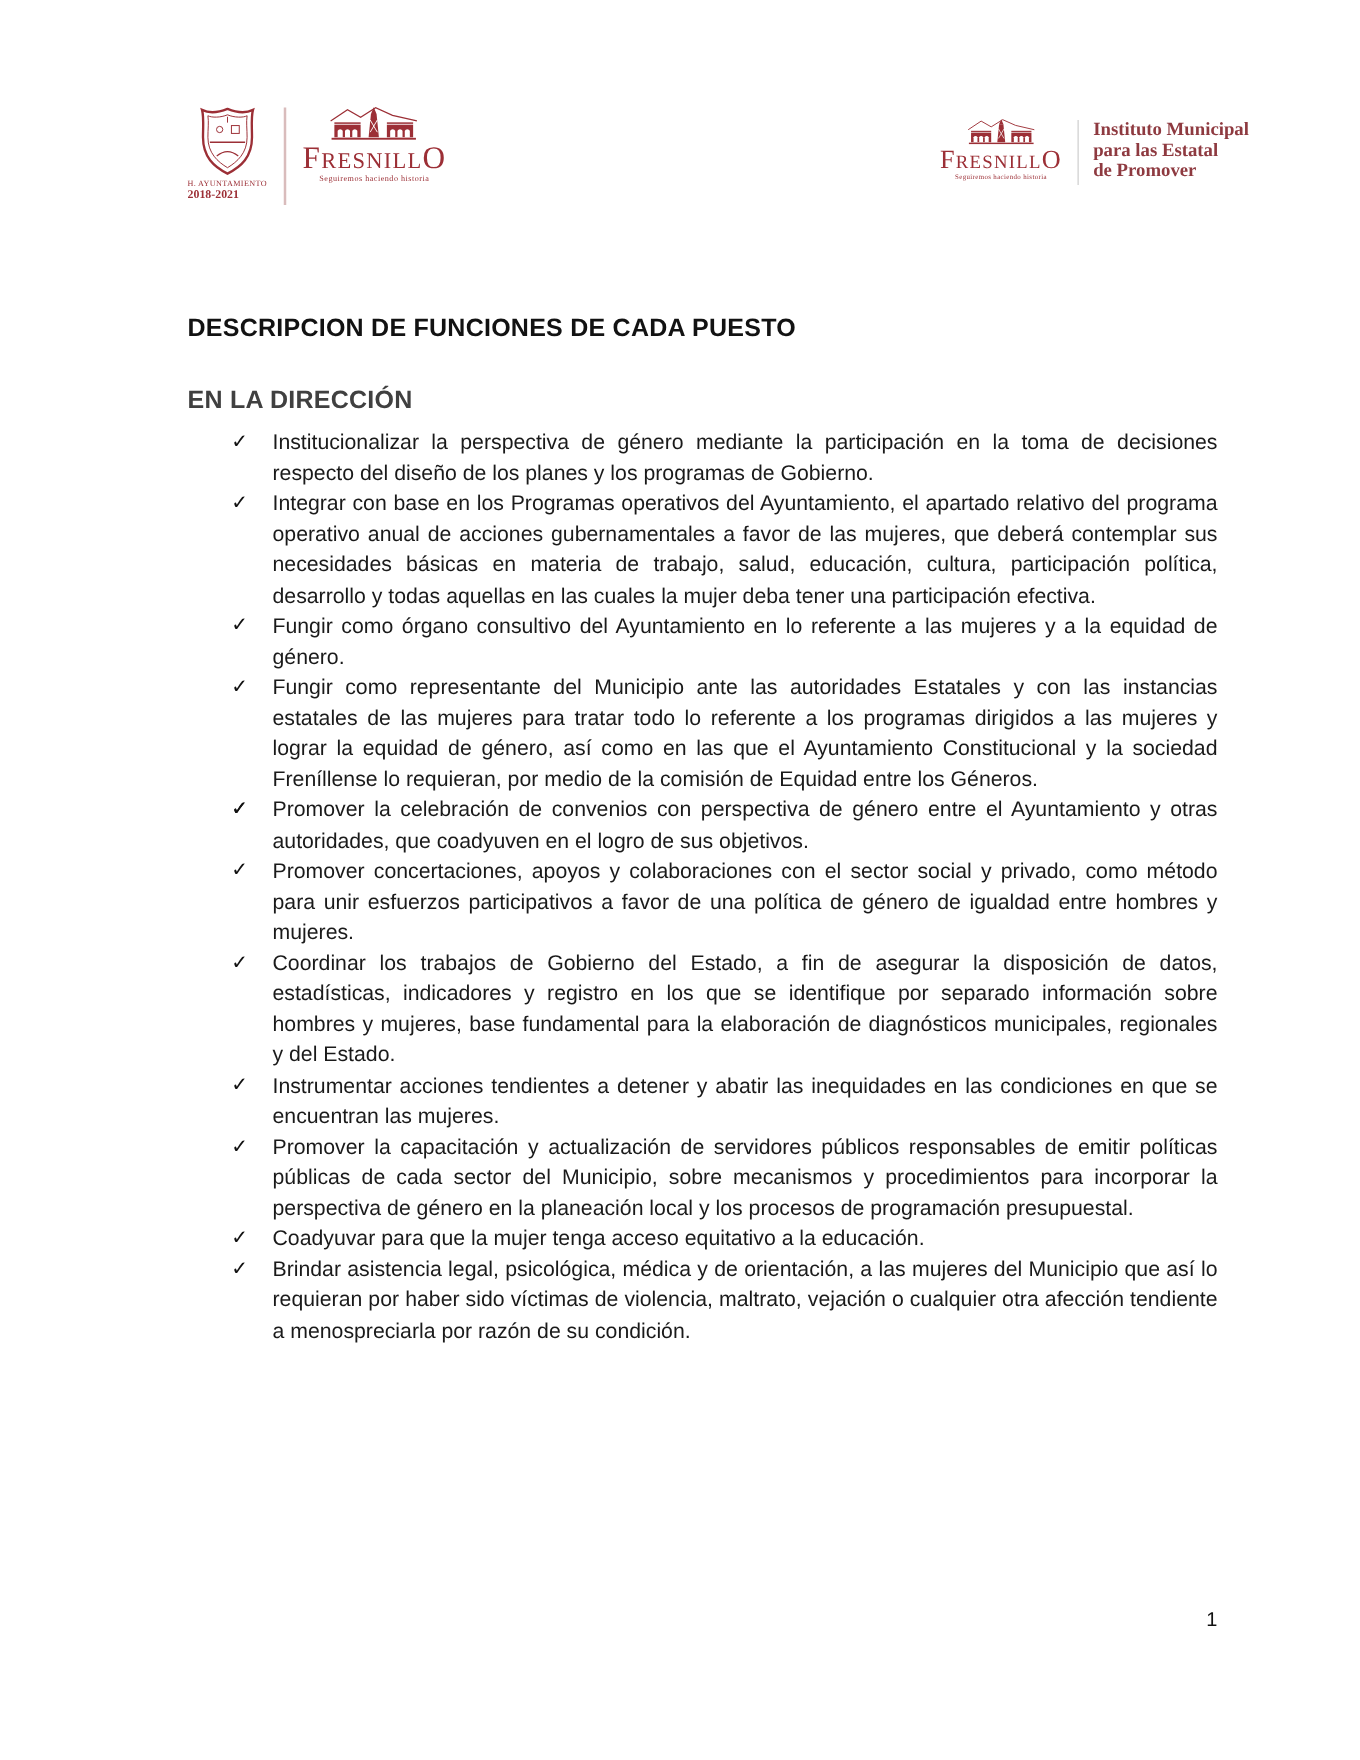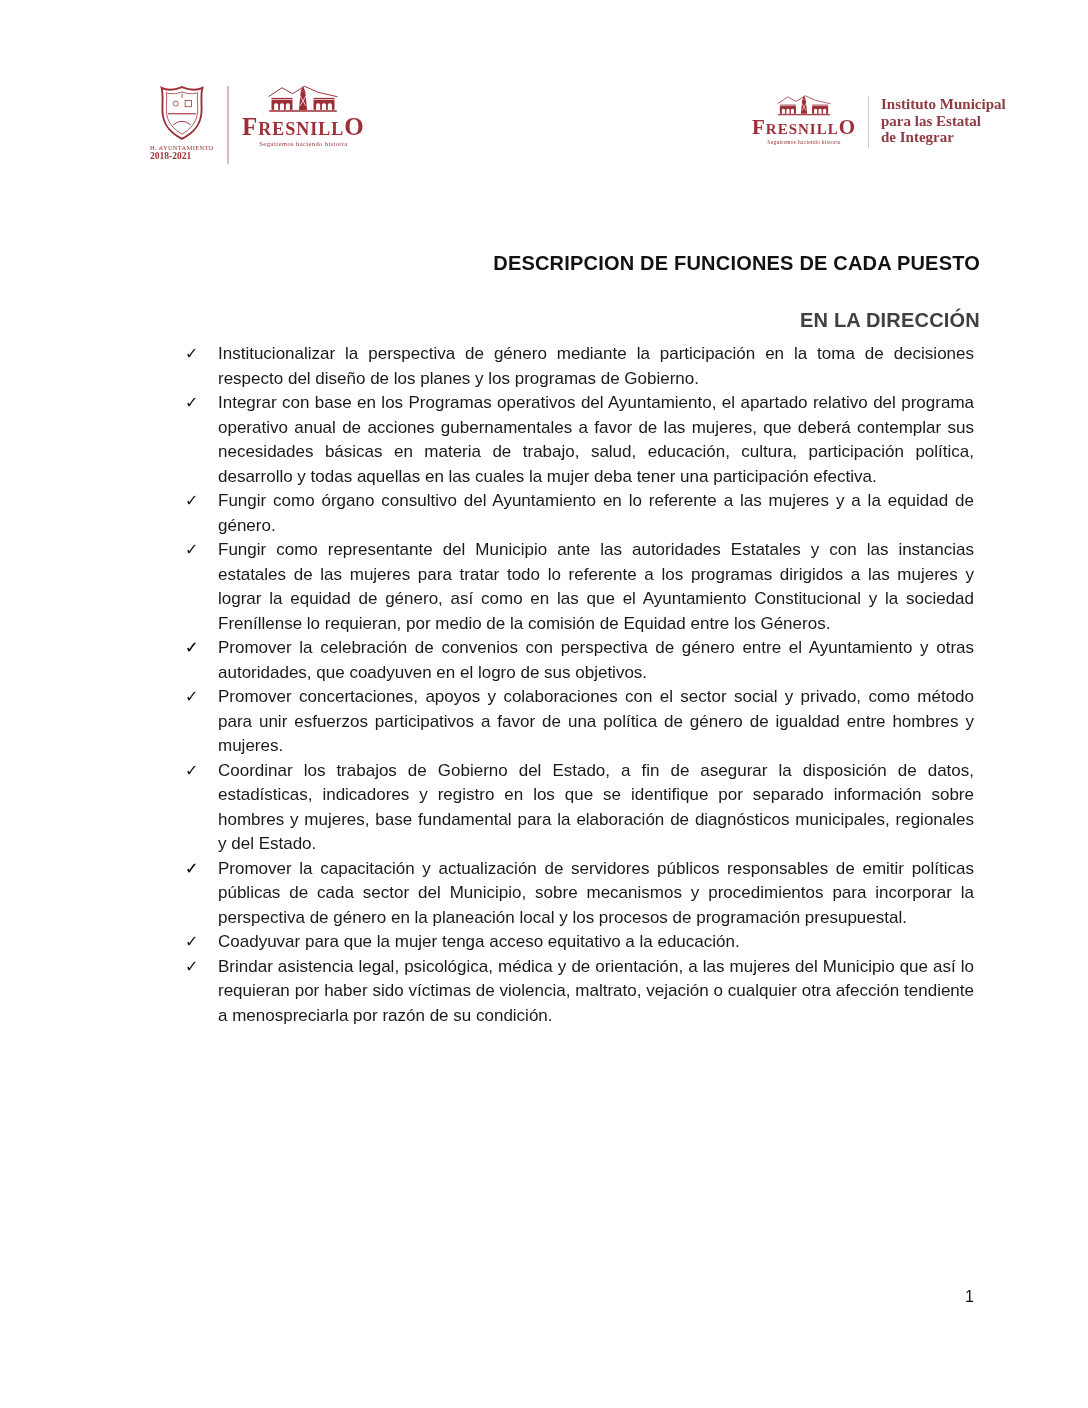--- a/index.html
+++ b/index.html
@@ -23,21 +23,21 @@
   
   .logo-left{position:absolute;left:150px;top:84px;display:flex;align-items:flex-start;}
   .shield-block{width:64px;}
   .shield-caption{font-family:"Liberation Serif","DejaVu Serif",serif;color:var(--brand);line-height:1.05;}
   .shield-caption .l1{font-size:6.5px;letter-spacing:.3px;}
   .shield-caption .l2{font-size:9.5px;font-weight:700;}
   .vdivider{width:2px;height:78px;background:var(--divider);margin:2px 13px 0 13px;}
   .fresnillo-lockup{display:flex;flex-direction:column;align-items:center;color:var(--brand);}
   .fresnillo-lockup .wordmark{
     font-family:"Liberation Serif","DejaVu Serif",serif;
-    font-weight:700;color:var(--brand);line-height:1;letter-spacing:1px;white-space:nowrap;
+    font-weight:400;color:var(--brand);line-height:1;letter-spacing:1px;white-space:nowrap;
   }
   .lockup-lg .wordmark{font-size:25px;}
   .lockup-lg .wordmark .mid{font-size:18px;}
   .lockup-sm .wordmark{font-size:21px;}
   .lockup-sm .wordmark .mid{font-size:15px;}
   .tagline{
     font-family:"Liberation Serif","DejaVu Serif",serif;
     color:var(--brand);white-space:nowrap;
   }
   .lockup-lg .tagline{font-size:6.5px;margin-top:1px;letter-spacing:.4px;}
@@ -47,21 +47,21 @@
   .fresnillo-icon{color:var(--brand);display:block;}
   .shield-icon{color:var(--brand);display:block;margin:0 auto 3px auto;}
   .logo-right{position:absolute;left:752px;top:94px;display:flex;align-items:flex-start;}
   .vdivider2{width:1px;height:52px;background:var(--divider2);margin:2px 12px 0 12px;}
   .institute-name{
     font-family:Liberation Serif, serif;
     font-weight:700;font-size:15px;line-height:16.5px;
     color:var(--institute_text);padding-top:2px;white-space:nowrap;
   }
   
-  .doc-heading{position:absolute;left:150px;top:252px;width:830px;text-align:right;}
+  .doc-heading{position:absolute;left:150px;top:252px;width:830px;text-align:left;}
   .doc-title{font-size:20px;font-weight:700;color:#121212;letter-spacing:.2px;}
   .doc-subtitle{font-size:20px;font-weight:700;color:#404040;margin-top:34px;letter-spacing:.2px;}
   .func-list{
     position:absolute;left:183px;top:342px;width:791px;
     list-style:none;
     font-size:17px;line-height:24.5px;color:var(--body_text);
   }
   .func-list li{
     position:relative;padding-left:35px;
     text-align:justify;text-justify:inter-word;
@@ -135,39 +135,39 @@
       <svg class="fresnillo-icon">
           <use href="#sym-fresnillo"></use>
         </svg>
       <div class="wordmark"><span class="cap">F</span><span class="mid">RESNILL</span><span class="cap">O</span></div>
       <div class="tagline">Seguiremos haciendo historia</div>
     </div>
     <div class="vdivider2"></div>
     <div class="institute-name">
       <div>Instituto Municipal</div>
       <div>para las Estatal</div>
-      <div>de Integrar</div>
+      <div>de Promover</div>
     </div>
   </div>
 
   <div class="doc-heading">
     <div class="doc-title">DESCRIPCION DE FUNCIONES DE CADA PUESTO</div>
     <div class="doc-subtitle">EN LA DIRECCIÓN</div>
   </div>
 
   <ul class="func-list">
     <li><span class="check">✓</span><span class="li-text">Institucionalizar la perspectiva de género mediante la participación en la toma de decisiones respecto del diseño de los planes y los programas de Gobierno.</span></li>
     <li><span class="check">✓</span><span class="li-text">Integrar con base en los Programas operativos del Ayuntamiento, el apartado relativo del programa operativo anual de acciones gubernamentales a favor de las mujeres, que deberá contemplar sus necesidades básicas en materia de trabajo, salud, educación, cultura, participación política, desarrollo y todas aquellas en las cuales la mujer deba tener una participación efectiva.</span></li>
     <li><span class="check">✓</span><span class="li-text">Fungir como órgano consultivo del Ayuntamiento en lo referente a las mujeres y a la equidad de género.</span></li>
     <li><span class="check">✓</span><span class="li-text">Fungir como representante del Municipio ante las autoridades Estatales y con las instancias estatales de las mujeres para tratar todo lo referente a los programas dirigidos a las mujeres y lograr la equidad de género, así como en las que el Ayuntamiento Constitucional y la sociedad Freníllense lo requieran, por medio de la comisión de Equidad entre los Géneros.</span></li>
     <li><span class="check">✓</span></li>
     <li><span class="check">✓</span><span class="li-text">Promover la celebración de convenios con perspectiva de género entre el Ayuntamiento y otras autoridades, que coadyuven en el logro de sus objetivos.</span></li>
     <li><span class="check">✓</span><span class="li-text">Promover concertaciones, apoyos y colaboraciones con el sector social y privado, como método para unir esfuerzos participativos a favor de una política de género de igualdad entre hombres y mujeres.</span></li>
     <li><span class="check">✓</span><span class="li-text">Coordinar los trabajos de Gobierno del Estado, a fin de asegurar la disposición de datos, estadísticas, indicadores y registro en los que se identifique por separado información sobre hombres y mujeres, base fundamental para la elaboración de diagnósticos municipales, regionales y del Estado.</span></li>
-    <li><span class="check">✓</span></li>
+    <li><span class="check">✓</span><span class="li-text">Instrumentar acciones tendientes a detener y abatir las inequidades en las condiciones en que se encuentran las mujeres.</span></li>
     <li><span class="check">✓</span><span class="li-text">Promover la capacitación y actualización de servidores públicos responsables de emitir políticas públicas de cada sector del Municipio, sobre mecanismos y procedimientos para incorporar la perspectiva de género en la planeación local y los procesos de programación presupuestal.</span></li>
     <li><span class="check">✓</span><span class="li-text">Coadyuvar para que la mujer tenga acceso equitativo a la educación.</span></li>
     <li><span class="check">✓</span><span class="li-text">Brindar asistencia legal, psicológica, médica y de orientación, a las mujeres del Municipio que así lo requieran por haber sido víctimas de violencia, maltrato, vejación o cualquier otra afección tendiente a menospreciarla por razón de su condición.</span></li>
   </ul>
 
   <div class="page-number">1</div>
 
 </div>
 
 </body></html>

